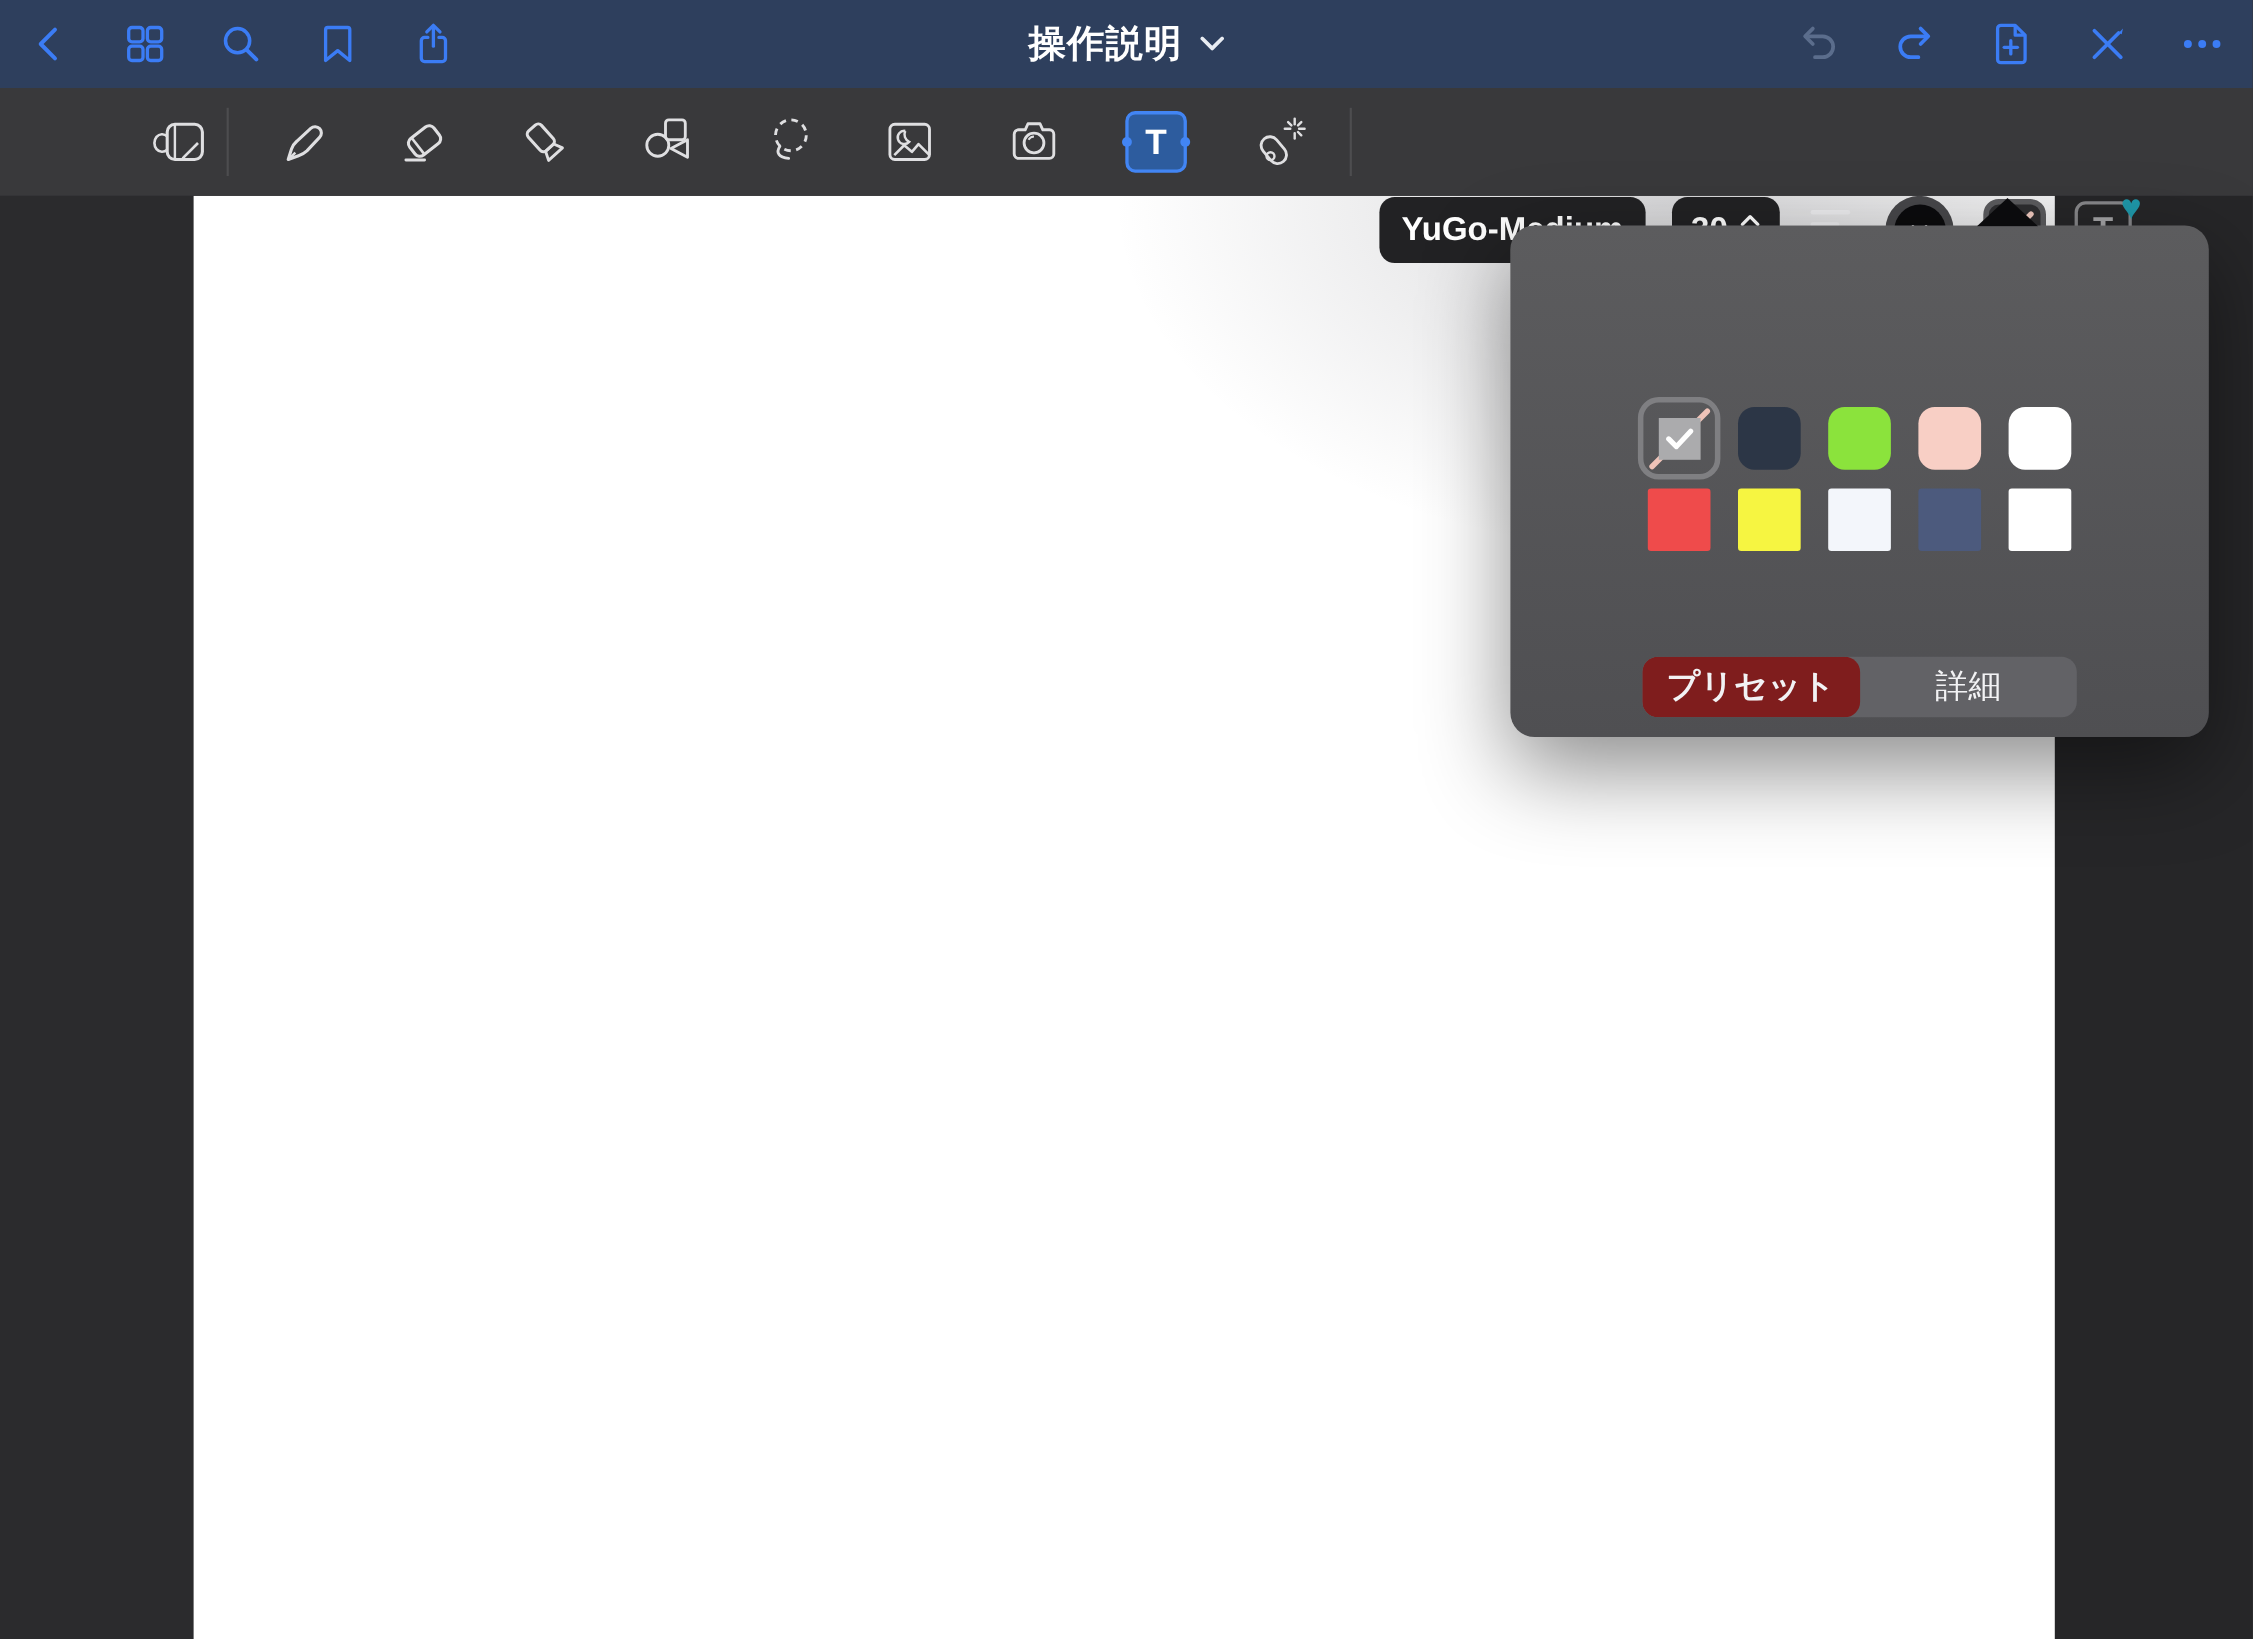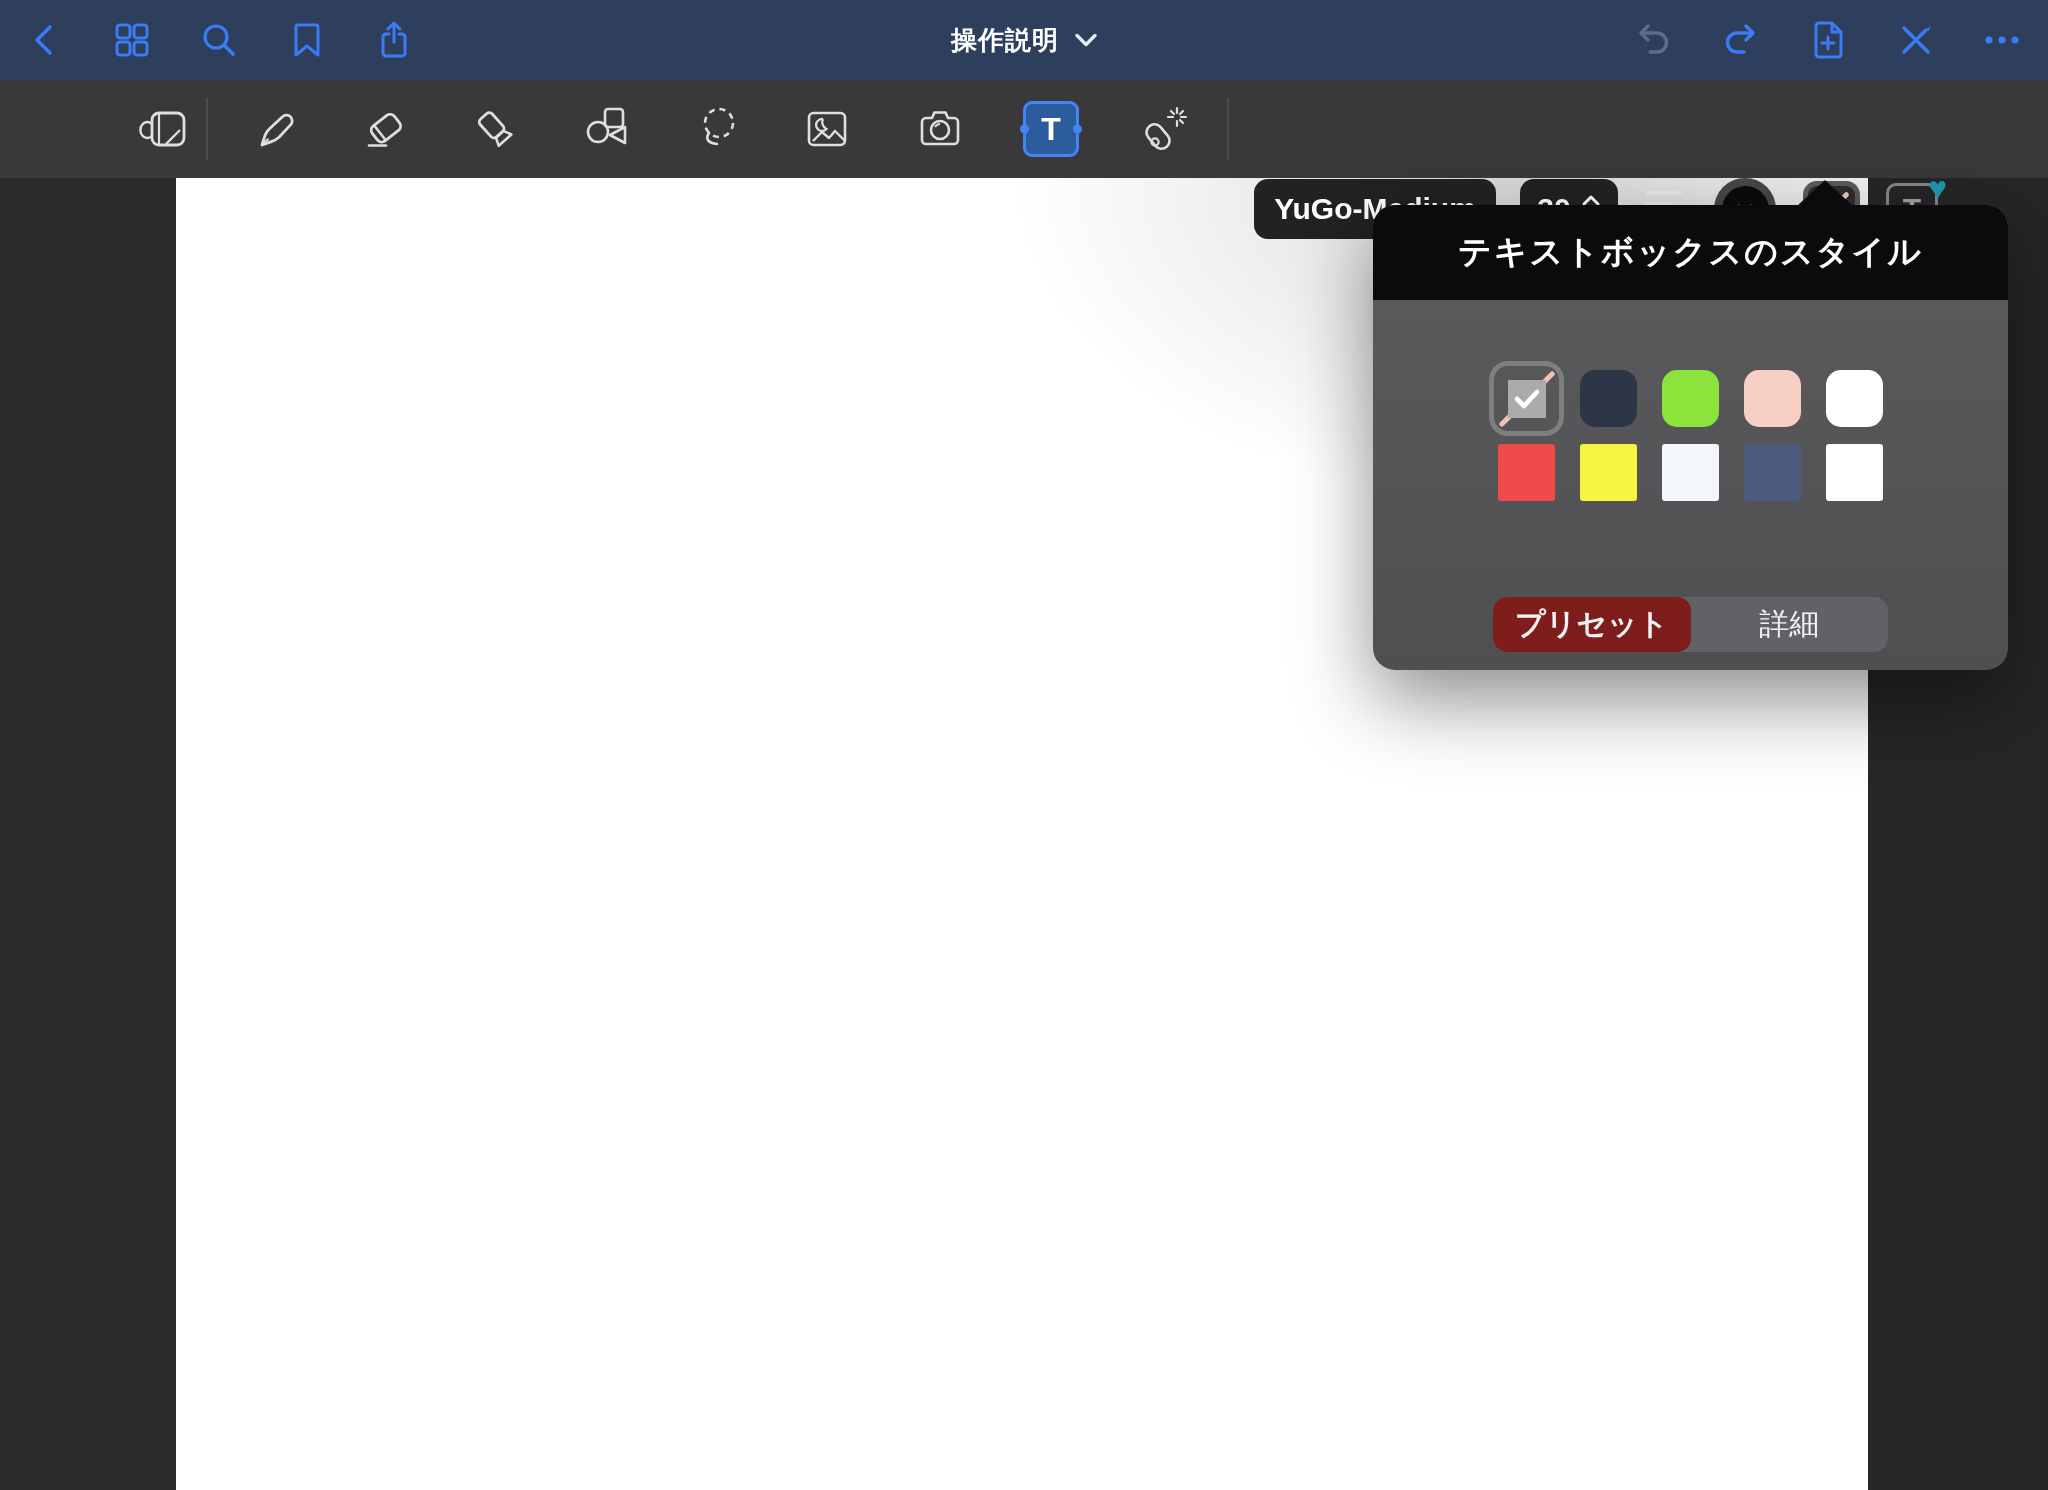--- a/index.html
+++ b/index.html
@@ -6,21 +6,21 @@
   html,body { width:2048px; height:1490px; overflow:hidden; }
   body { font-family:"Liberation Sans","DejaVu Sans",sans-serif; background:#29292B; position:relative; }
   .screen { position:absolute; inset:0; background:#29292B; }
 
   
   .navbar { position:absolute; left:0; top:0; width:2048px; height:80px; background:#2E3F5D; z-index:30; }
   .nav-btn { position:absolute; top:50%; transform:translate(-50%,-50%); width:56px; height:56px;
              display:flex; align-items:center; justify-content:center; cursor:pointer; }
   .title-group { position:absolute; left:50%; top:50%; transform:translate(-50%,-50%);
                  display:flex; align-items:center; gap:16px; cursor:pointer; }
-  .title-group .doc-title { color:#FFFFFF; font-size:26px; font-weight:bold; letter-spacing:1px; }
+  .title-group .doc-title { color:#FFFFFF; font-size:34px; font-weight:bold; letter-spacing:1px; }
 
   
   .toolbar { position:absolute; left:0; top:80px; width:2048px; height:98px; background:#39393B; z-index:30; }
   .tool { position:absolute; top:50%; transform:translate(-50%,-50%); width:60px; height:60px;
           display:flex; align-items:center; justify-content:center; cursor:pointer; }
   .tb-divider { position:absolute; top:18px; width:2px; height:62px; background:#4D4D4F; }
 
   .pill { position:absolute; top:99px; height:60px; background:#222224; border-radius:14px;
           display:flex; align-items:center; justify-content:center; color:#FFFFFF;
           font-weight:bold; font-size:30px; cursor:pointer; }
@@ -318,23 +318,20 @@
 
   <div class="canvas-area">
     <div class="left-gutter"></div>
     <div class="page">
       <div class="shade"></div>
     </div>
   </div>
 
   <div class="popover">
     <div class="arrow"></div>
-    <div class="header">
-      <span class="ptitle">テキストボックスのスタイル</span>
-    </div>
 
     <div class="swatch-grid" id="swatch-grid">
         <div class="swatch rounded selected">
           <div class="diag-line"></div>
           <div class="check-sq">
             <svg width="26" height="20" viewBox="0 0 26 20">
               <path d="M3 10 L10 17 L23 3" fill="none" stroke="#FFFFFF" stroke-width="4.6" stroke-linecap="round" stroke-linejoin="round"></path>
             </svg>
           </div>
         </div>

